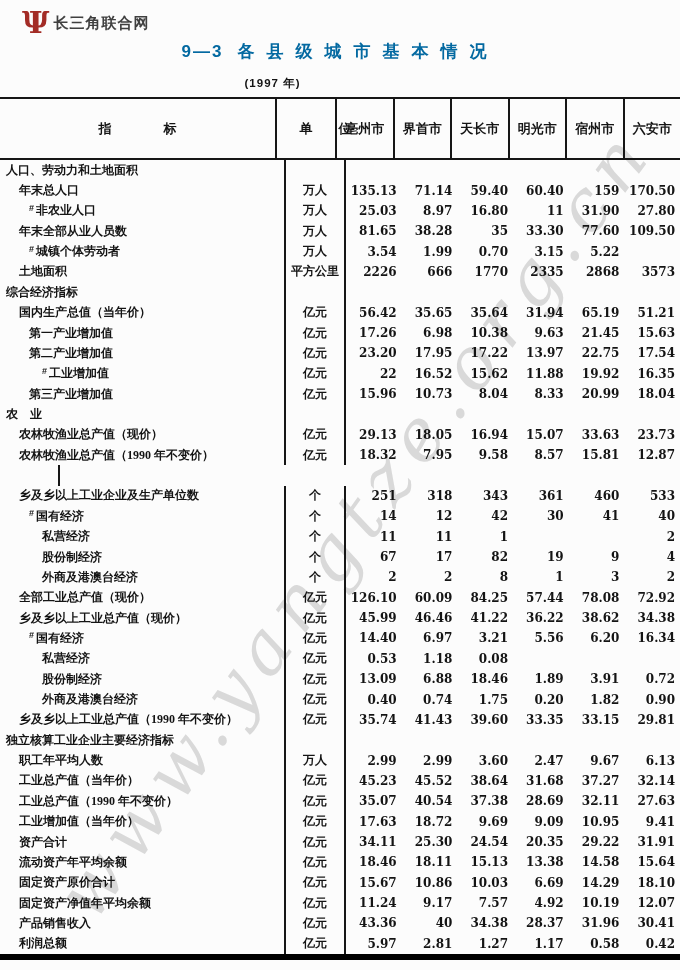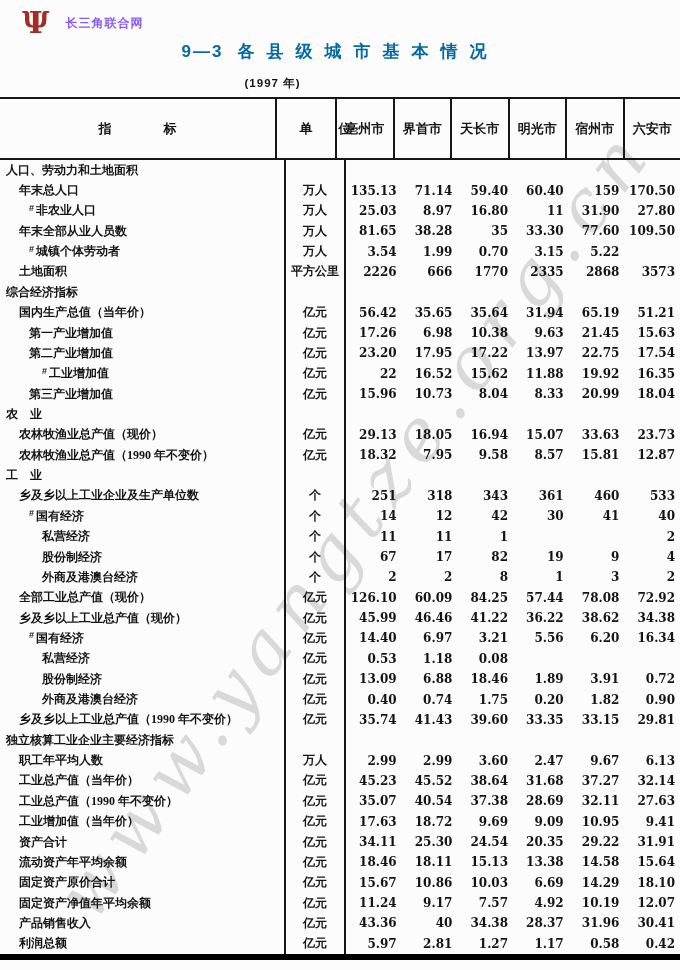--- a/index.html
+++ b/index.html
@@ -17,21 +17,21 @@
     font-style:italic; font-size:72px; letter-spacing:12px;
     color:#d9d9d9; transform:rotate(-54deg); z-index:0;
     user-select:none;
   }
   
   .site-header{position:absolute; left:22px; top:6px; display:flex; align-items:center; z-index:2;}
   .logo-glyph{
     font-family:"DejaVu Serif",serif; font-weight:bold;
     font-size:30px; line-height:34px; color:#a32c26;
   }
-  .logo-text{margin-left:16px; font-size:12px; font-weight:bold; color:#8b5cf6; letter-spacing:1px;}
+  .logo-text{margin-left:4px; font-size:15px; font-weight:bold; color:#404040; letter-spacing:1px;}
   
   .title-wrap{position:absolute; top:40px; left:0; width:680px; text-align:center; z-index:2;
     font-weight:bold; font-size:17px; color:#0369a1;}
   .title-prefix{letter-spacing:2px; margin-right:14px;}
   .title-main{letter-spacing:12px;}
   .subtitle{position:absolute; top:76px; left:0; width:545px; text-align:center;
     font-size:11.5px; font-weight:bold; letter-spacing:1px; z-index:2;}
   
   .table{position:absolute; left:0; top:97px; width:680px; z-index:1;}
   .table *{box-sizing:border-box;}
@@ -239,21 +239,20 @@
           <div class="cell lab lv1">农林牧渔业总产值（1990 年不变价）</div>
           <div class="cell unit">亿元</div>
           <div class="cell val">18.32</div>
           <div class="cell val">7.95</div>
           <div class="cell val">9.58</div>
           <div class="cell val">8.57</div>
           <div class="cell val">15.81</div>
           <div class="cell val">12.87</div>
         </div>
         <div class="trow">
-          <div class="cell lab lv0">工　业</div>
           <div class="cell unit"></div>
           <div class="cell val"></div>
           <div class="cell val"></div>
           <div class="cell val"></div>
           <div class="cell val"></div>
           <div class="cell val"></div>
           <div class="cell val"></div>
         </div>
         <div class="trow">
           <div class="cell lab lv1">乡及乡以上工业企业及生产单位数</div>

